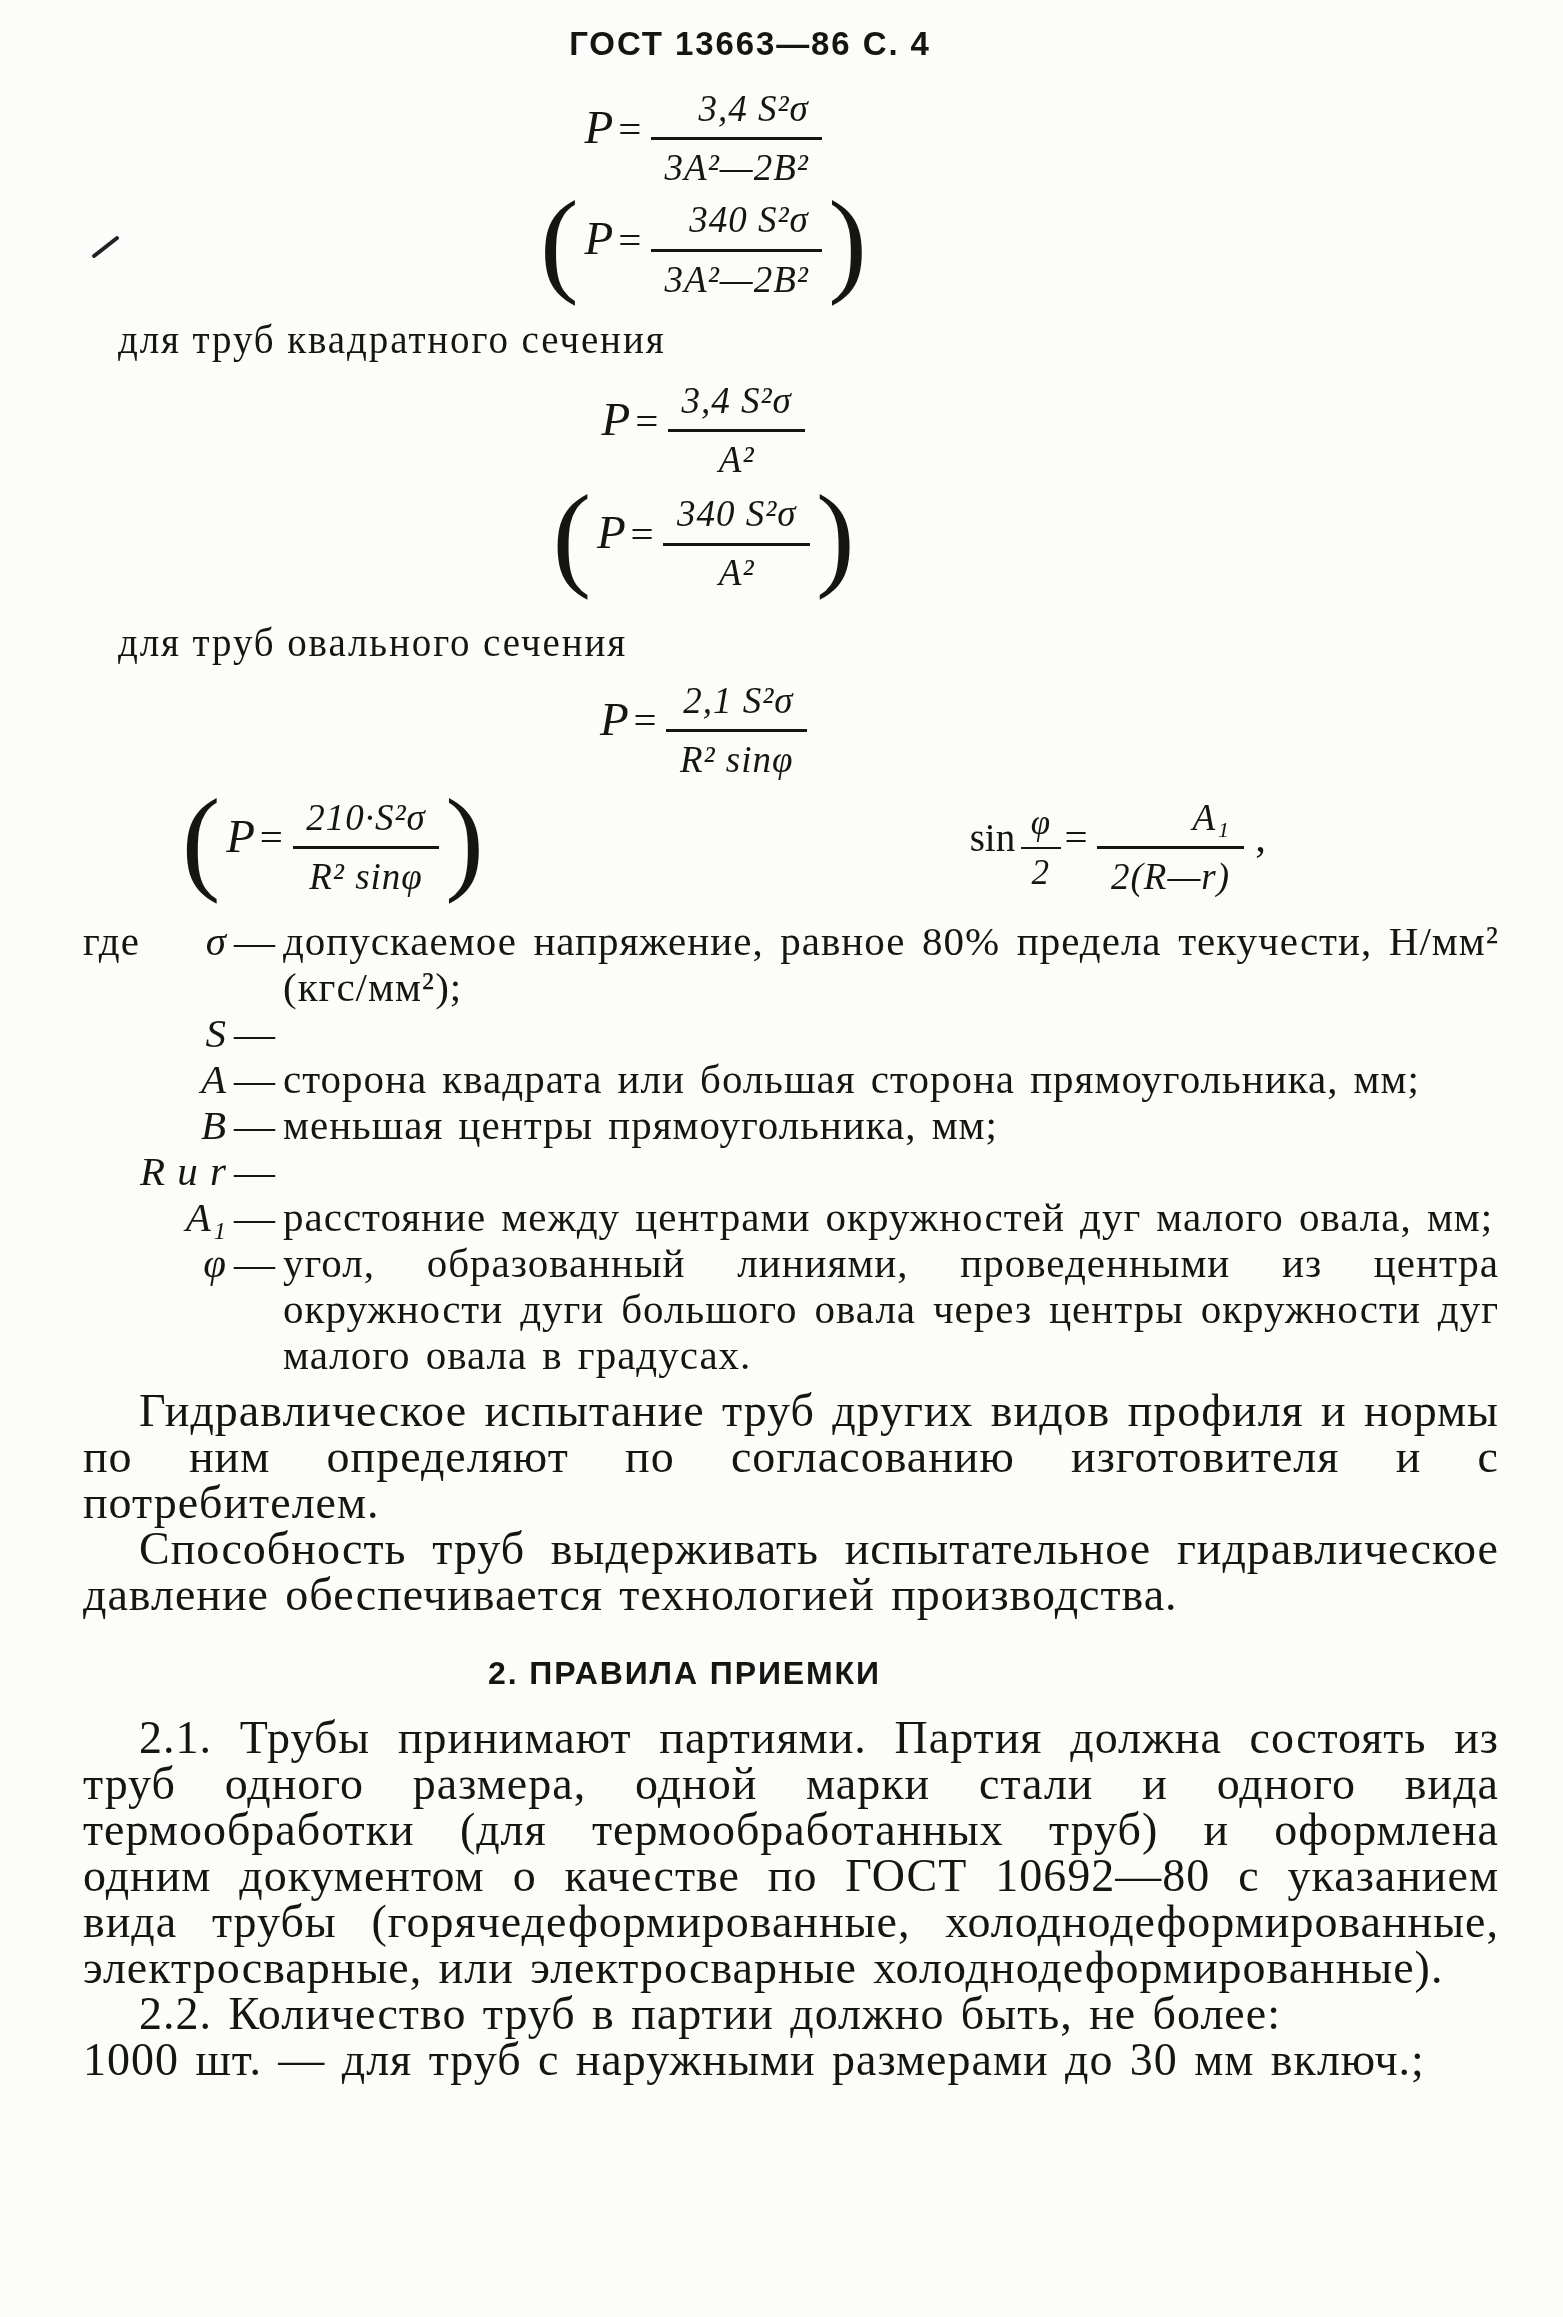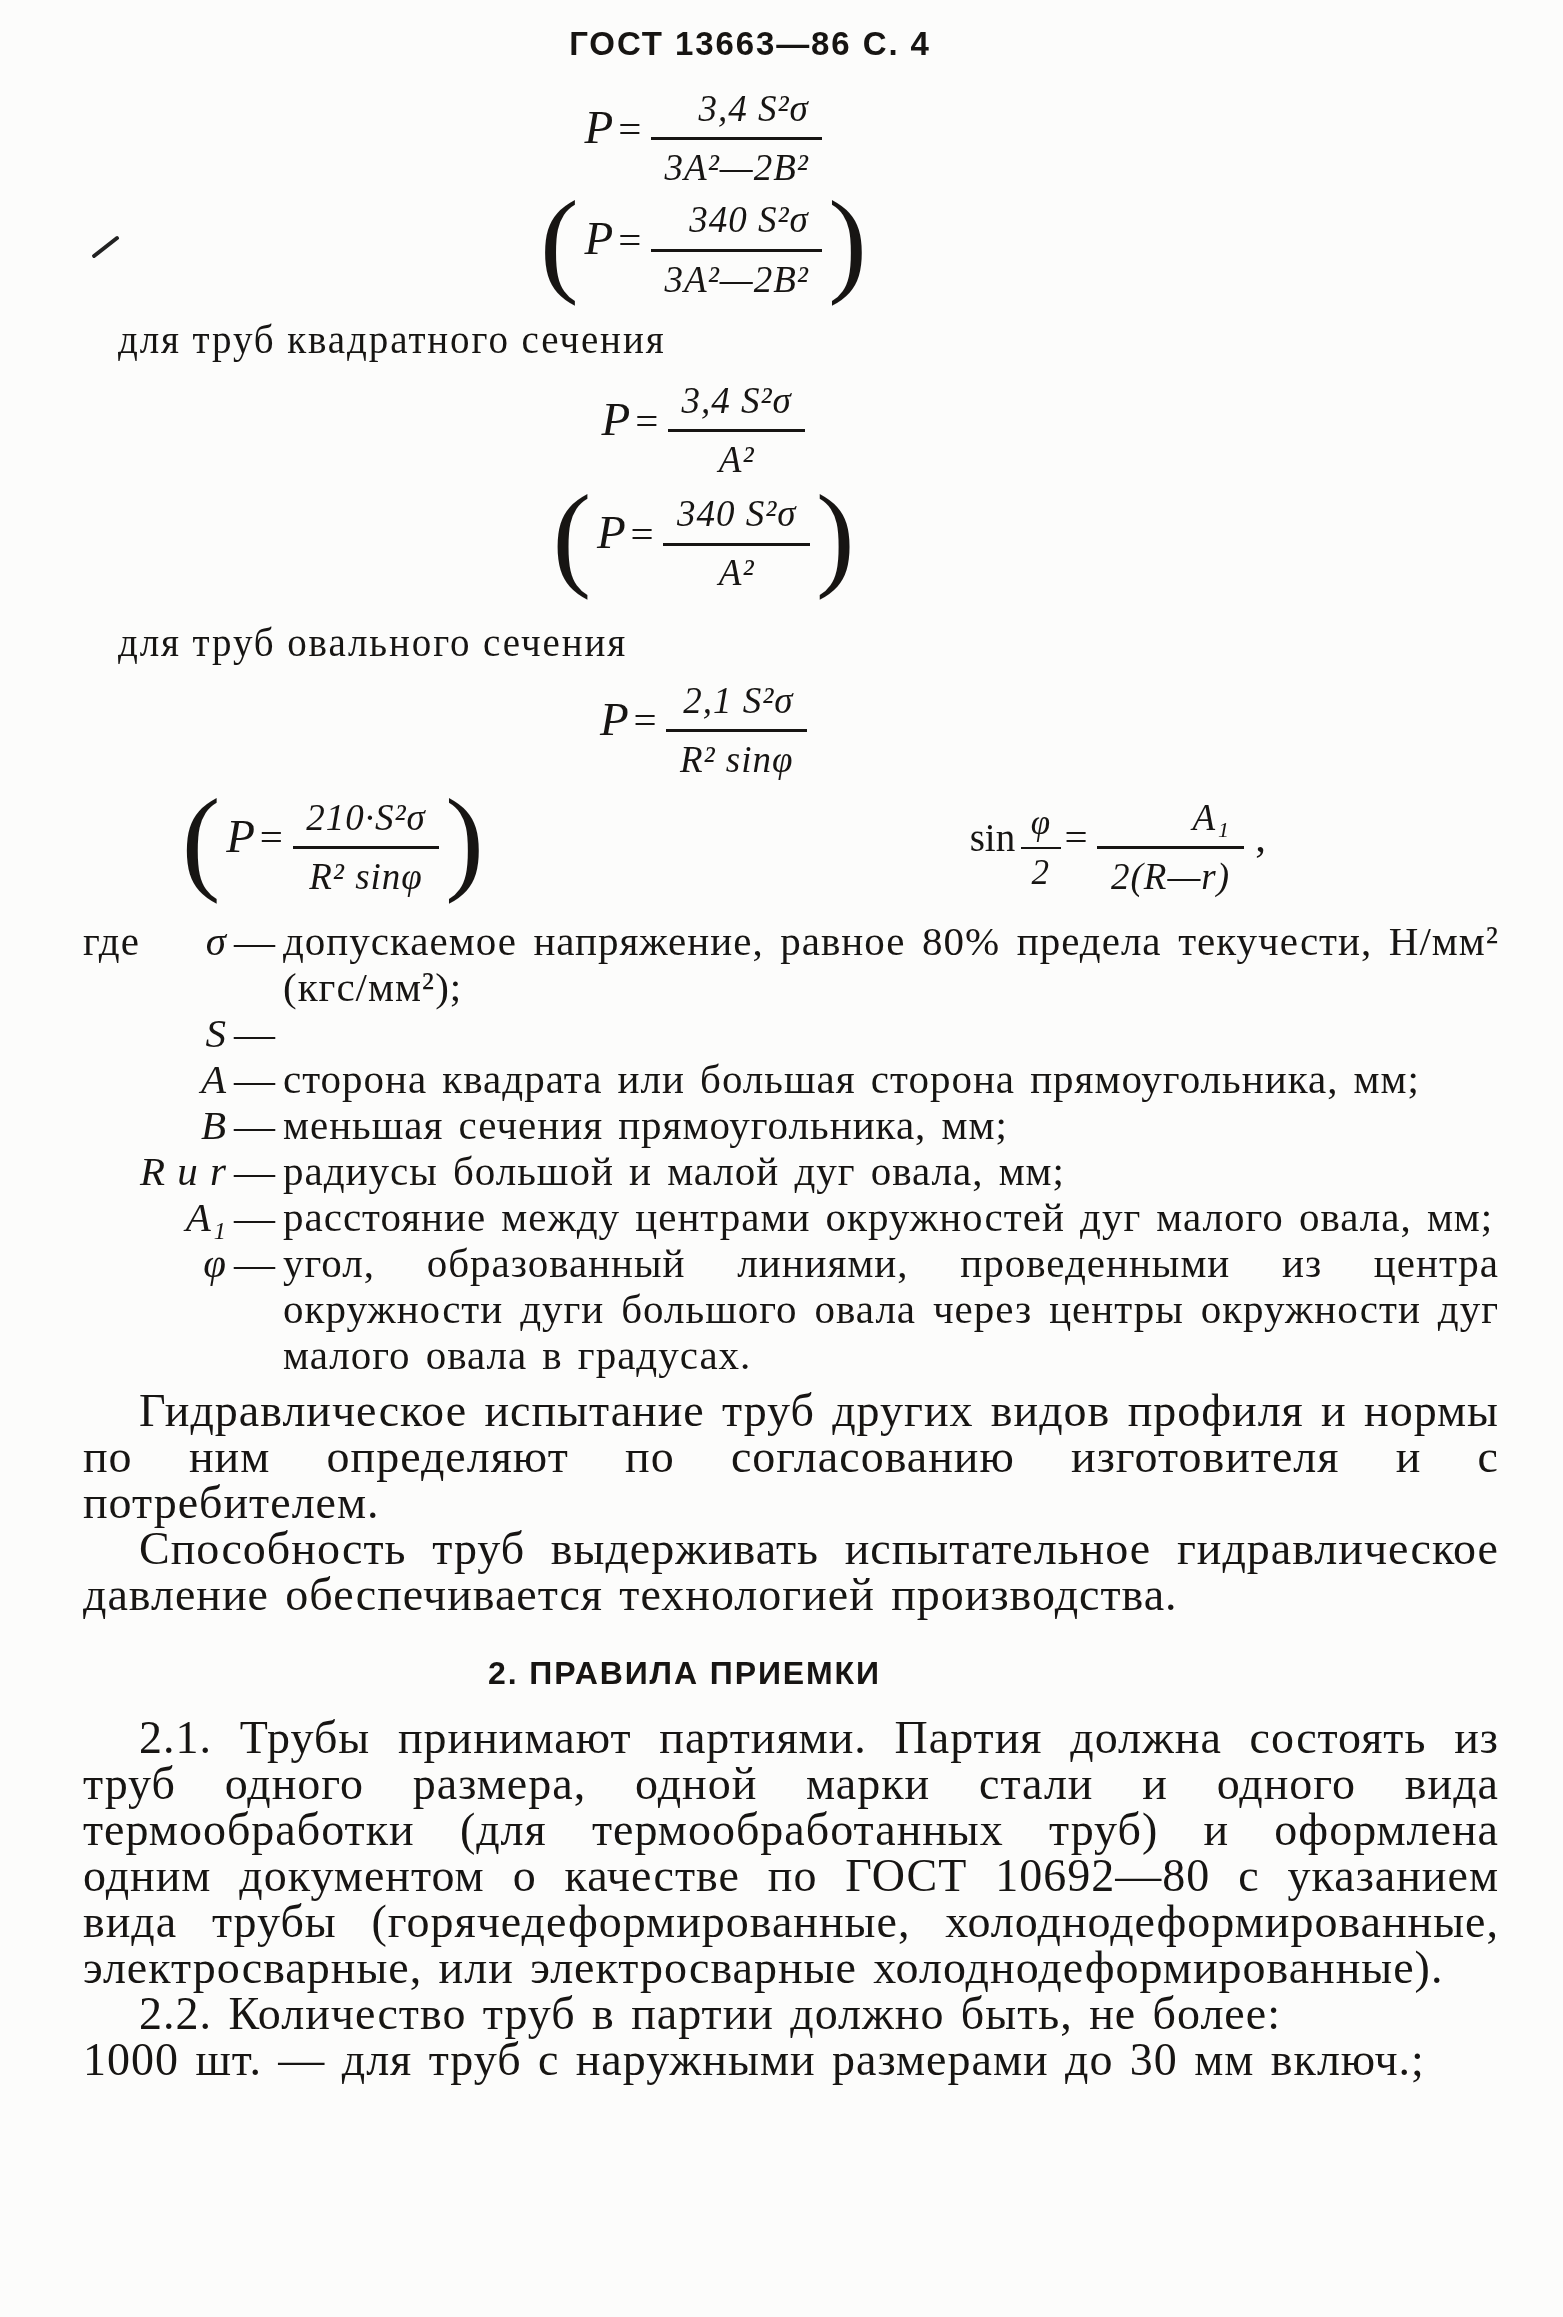--- a/index.html
+++ b/index.html
@@ -188,26 +188,25 @@
       <div class="def-dash">—</div>
     </div>
     <div class="def-row">
       <div class="def-term">А</div>
       <div class="def-dash">—</div>
       <div class="def-desc">сторона квадрата или большая сторона прямоугольника, мм;</div>
     </div>
     <div class="def-row">
       <div class="def-term">В</div>
       <div class="def-dash">—</div>
-      <div class="def-desc">меньшая сечения прямоугольника, мм;</div>
+      <div class="def-desc">меньшая центры прямоугольника, мм;</div>
     </div>
     <div class="def-row">
       <div class="def-term">R и r</div>
       <div class="def-dash">—</div>
-      <div class="def-desc">радиусы большой и малой дуг овала, мм;</div>
     </div>
     <div class="def-row">
       <div class="def-term">А₁</div>
       <div class="def-dash">—</div>
       <div class="def-desc">расстояние между центрами окружностей дуг малого овала, мм;</div>
     </div>
     <div class="def-row">
       <div class="def-term">φ</div>
       <div class="def-dash">—</div>
       <div class="def-desc">угол, образованный линиями, проведенными из центра окружности дуги большого овала через центры окружности дуг малого овала в градусах.</div>

